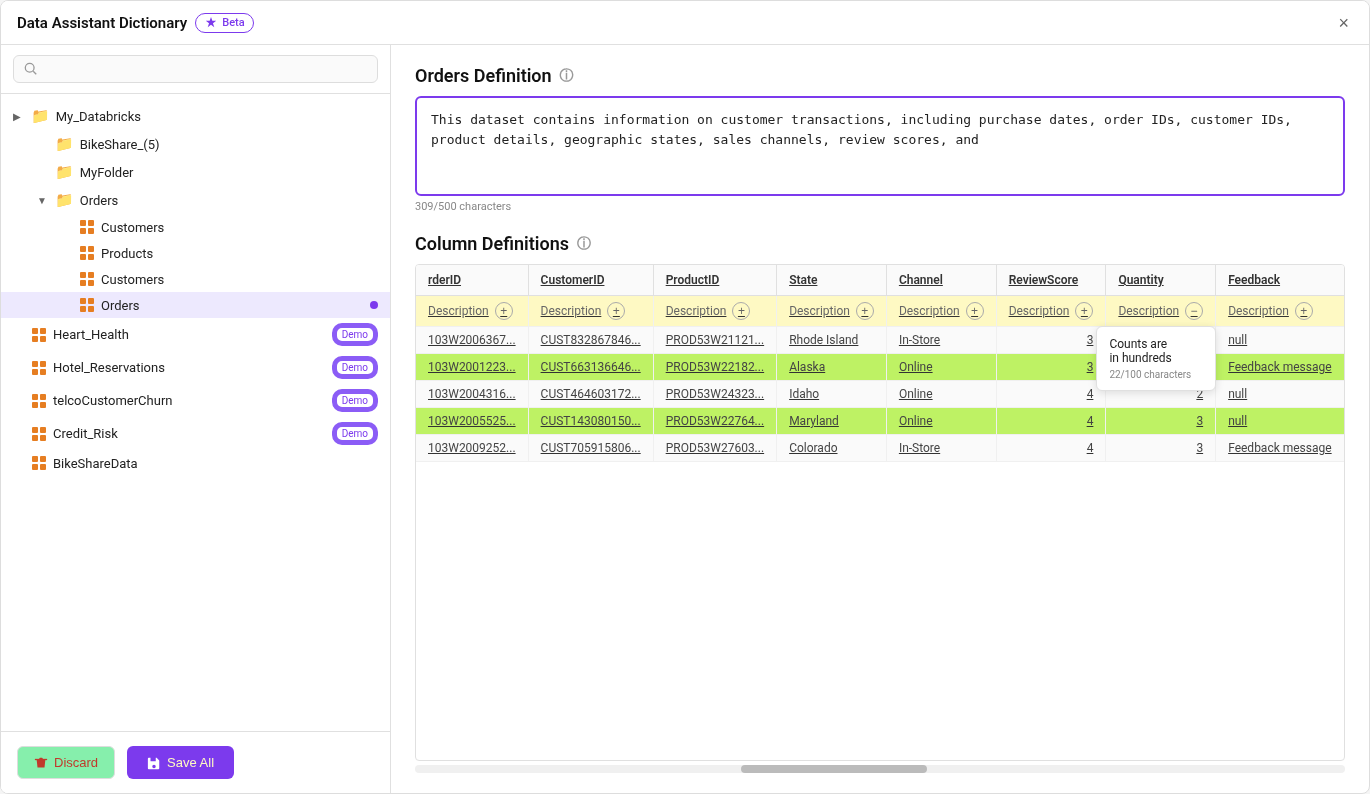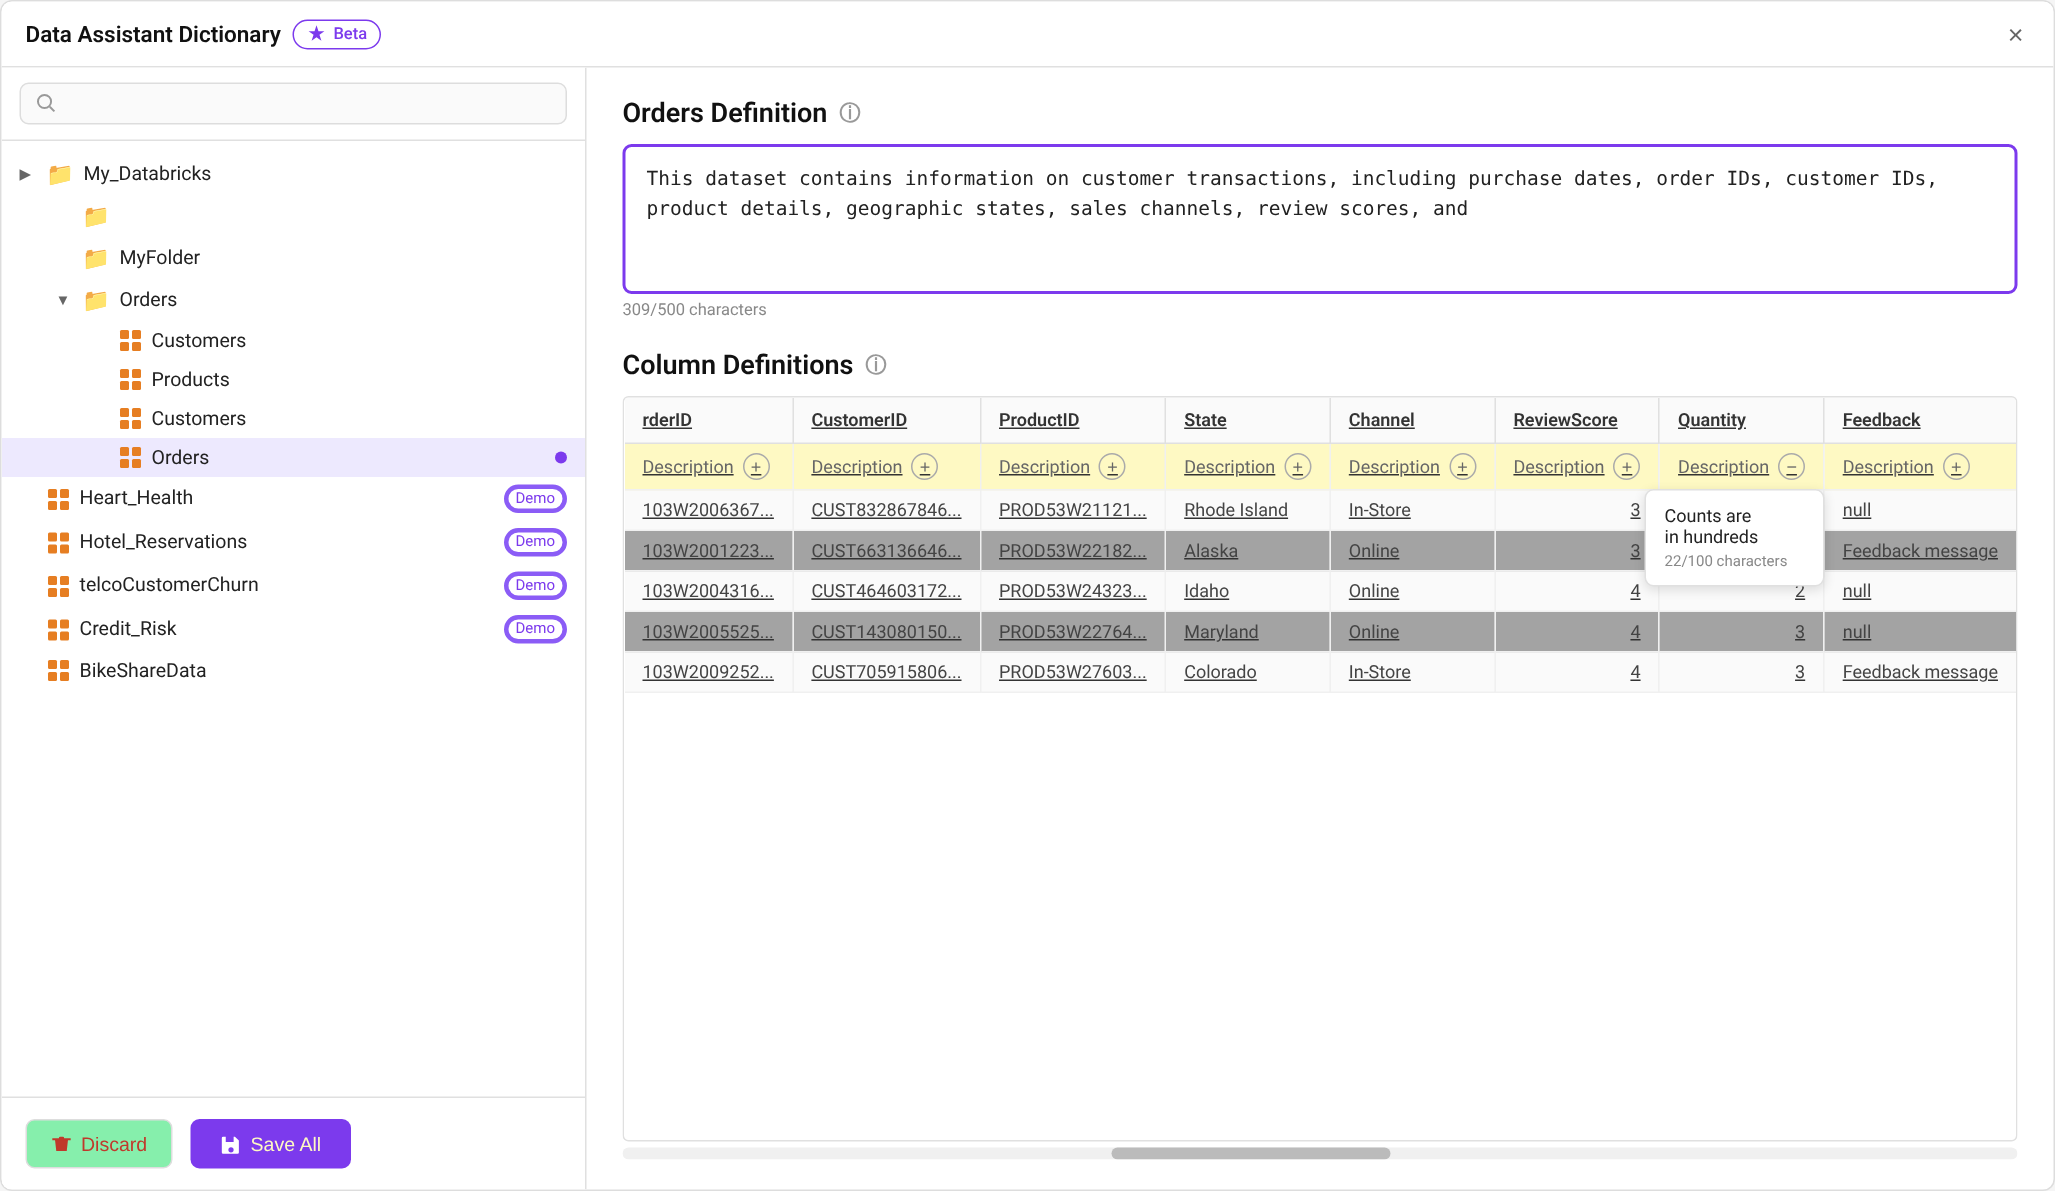--- a/index.html
+++ b/index.html
@@ -146,21 +146,21 @@
       flex: 1;
     }
     .item-dot {
       width: 8px;
       height: 8px;
       border-radius: 50%;
       background: #7c3aed;
       flex-shrink: 0;
     }
     .demo-badge {
-      border: 3px solid #8b5cf6;
+      border: 5px solid #8b5cf6;
       border-radius: 10px;
       padding: 1px 5px;
       font-size: 10px;
       color: #7c3aed;
     }
     
     .sidebar-footer {
       padding: 14px 16px;
       border-top: 1px solid #e0e0e0;
       display: flex;
@@ -333,21 +333,21 @@
       z-index: 10;
       white-space: nowrap;
       min-width: 120px;
     }
     .quantity-tooltip .tooltip-char {
       font-size: 10px;
       color: #888;
       margin-top: 4px;
     }
     .data-row td {
-      background: #a3a3a3;
+      background: #bef264;
       color: #444;
       font-size: 12px;
     }
     .data-row:nth-child(even) td {
       background: #fafafa;
     }
     .numeric-cell {
       text-align: right;
     }
     .scrollbar-container {
@@ -403,20 +403,21 @@
 
         <div class="tree-item level-0">
           <span class="chevron-icon">▶</span>
           <span style="font-size:15px;color:#888;">📁</span>
           <span class="item-label">My_Databricks</span>
         </div>
 
         <div class="tree-item level-1">
           <span class="chevron-icon" style="opacity:0">▶</span>
           <span style="font-size:15px;color:#888;">📁</span>
+          <span class="item-label">BikeShare_(5)</span>
         </div>
 
         <div class="tree-item level-1">
           <span class="chevron-icon" style="opacity:0">▶</span>
           <span style="font-size:15px;color:#888;">📁</span>
           <span class="item-label">MyFolder</span>
         </div>
 
         <div class="tree-item level-1">
           <span class="chevron-icon">▼</span>

